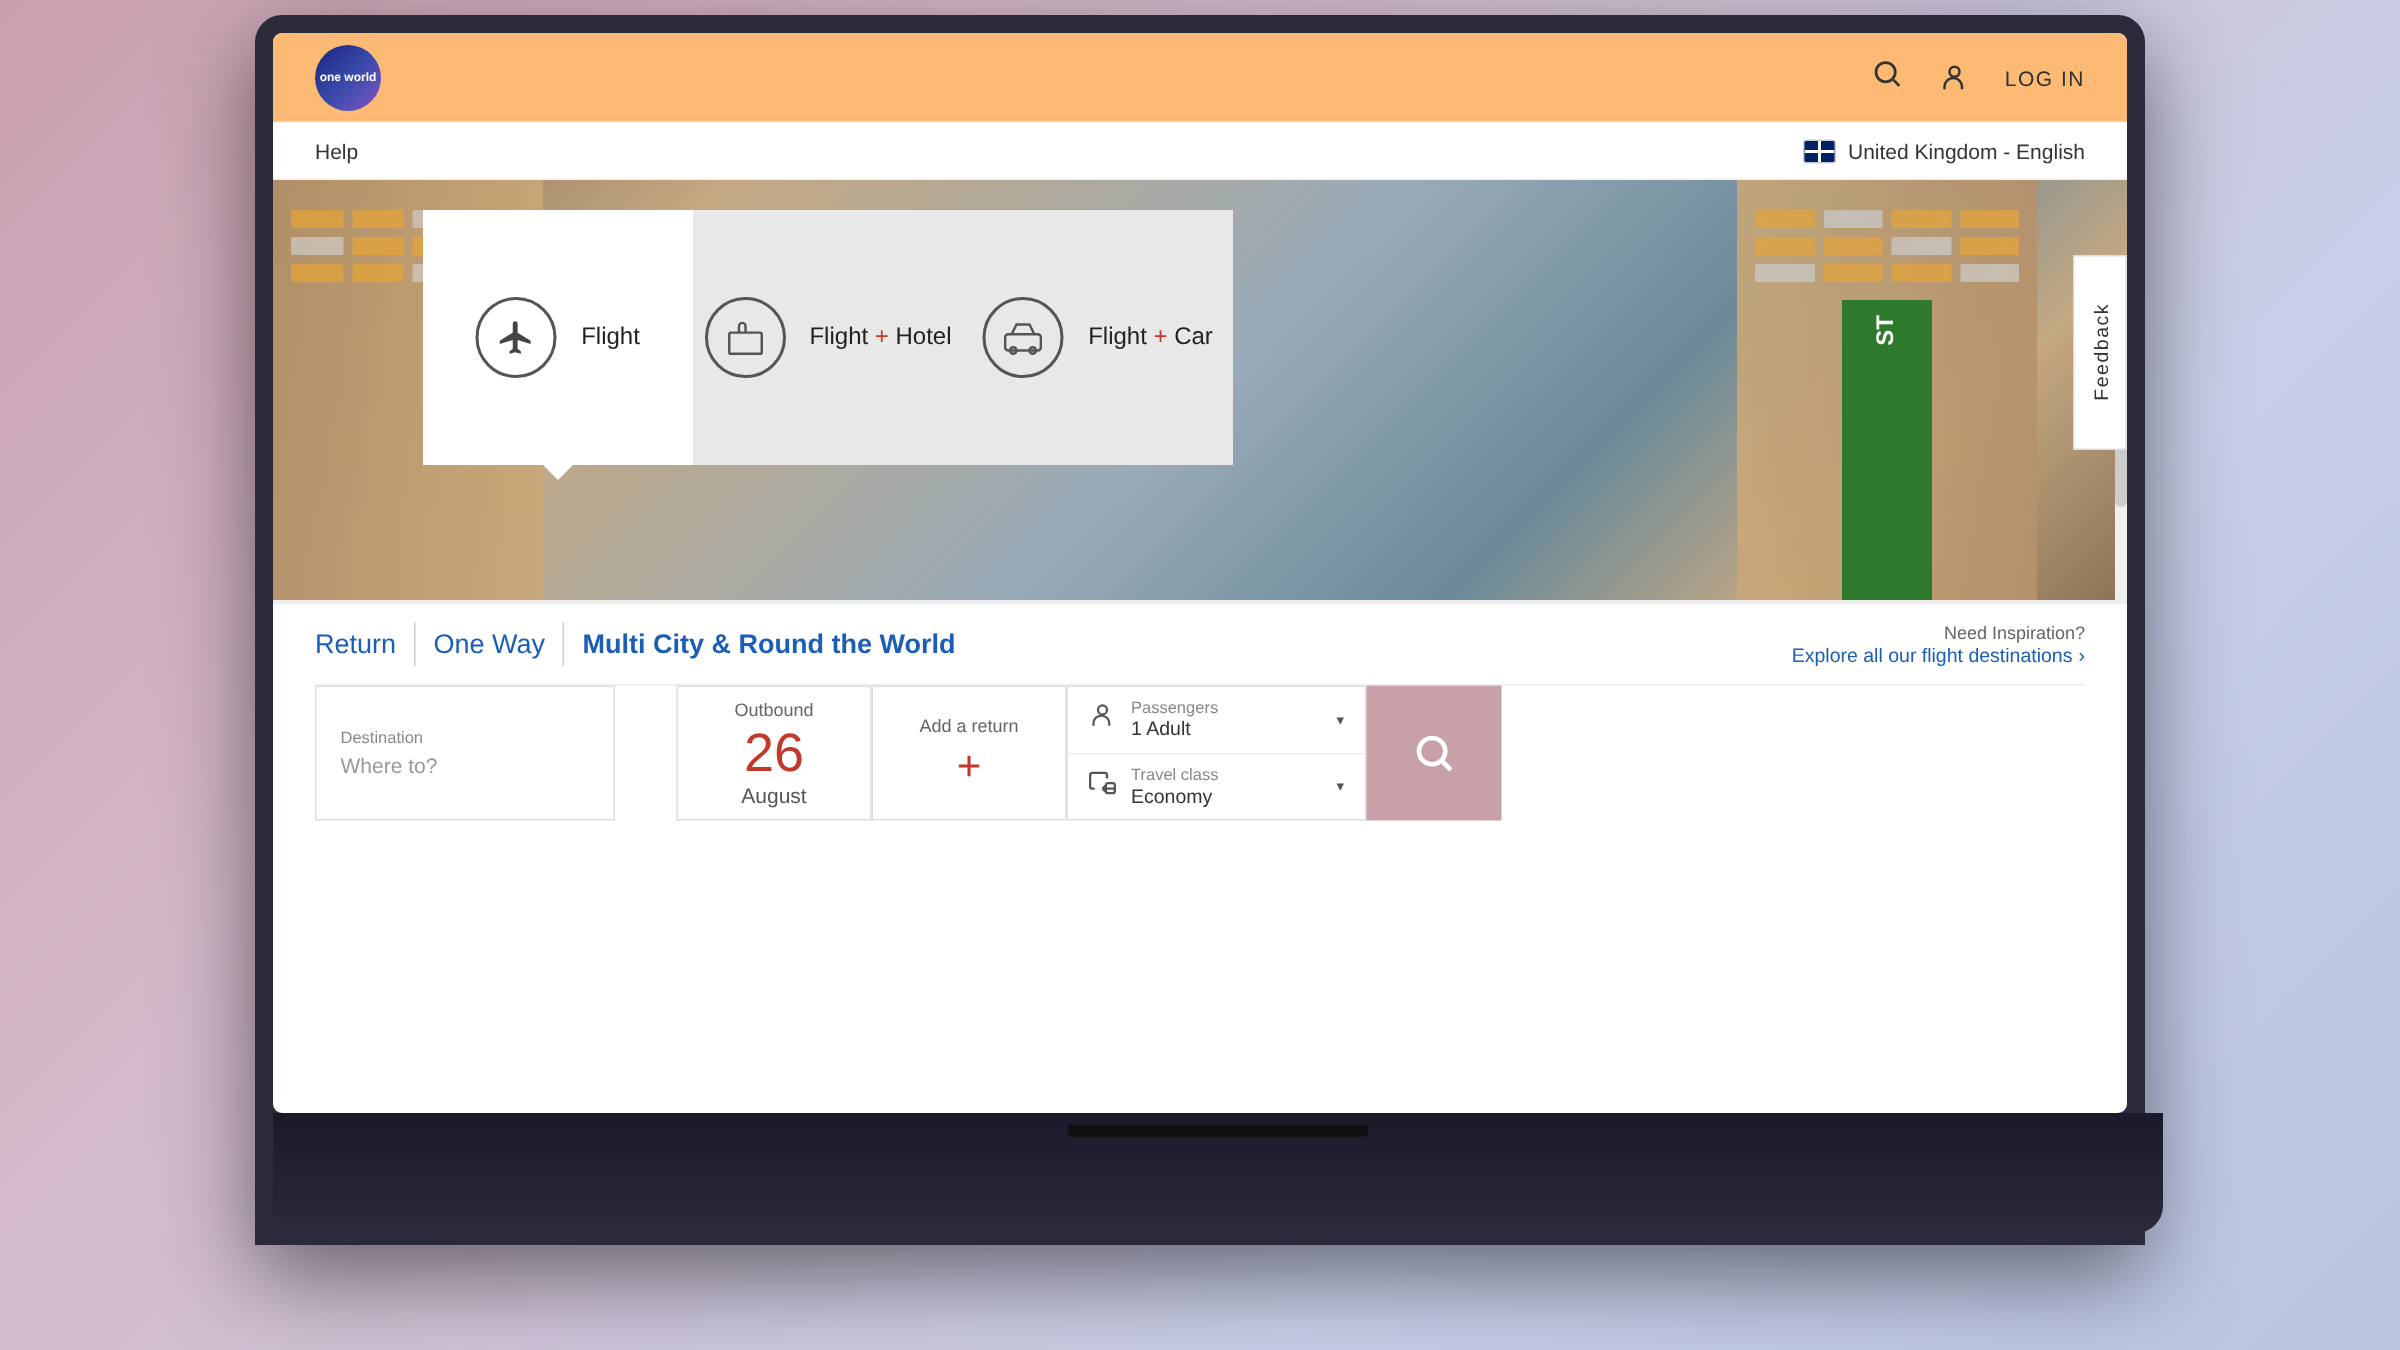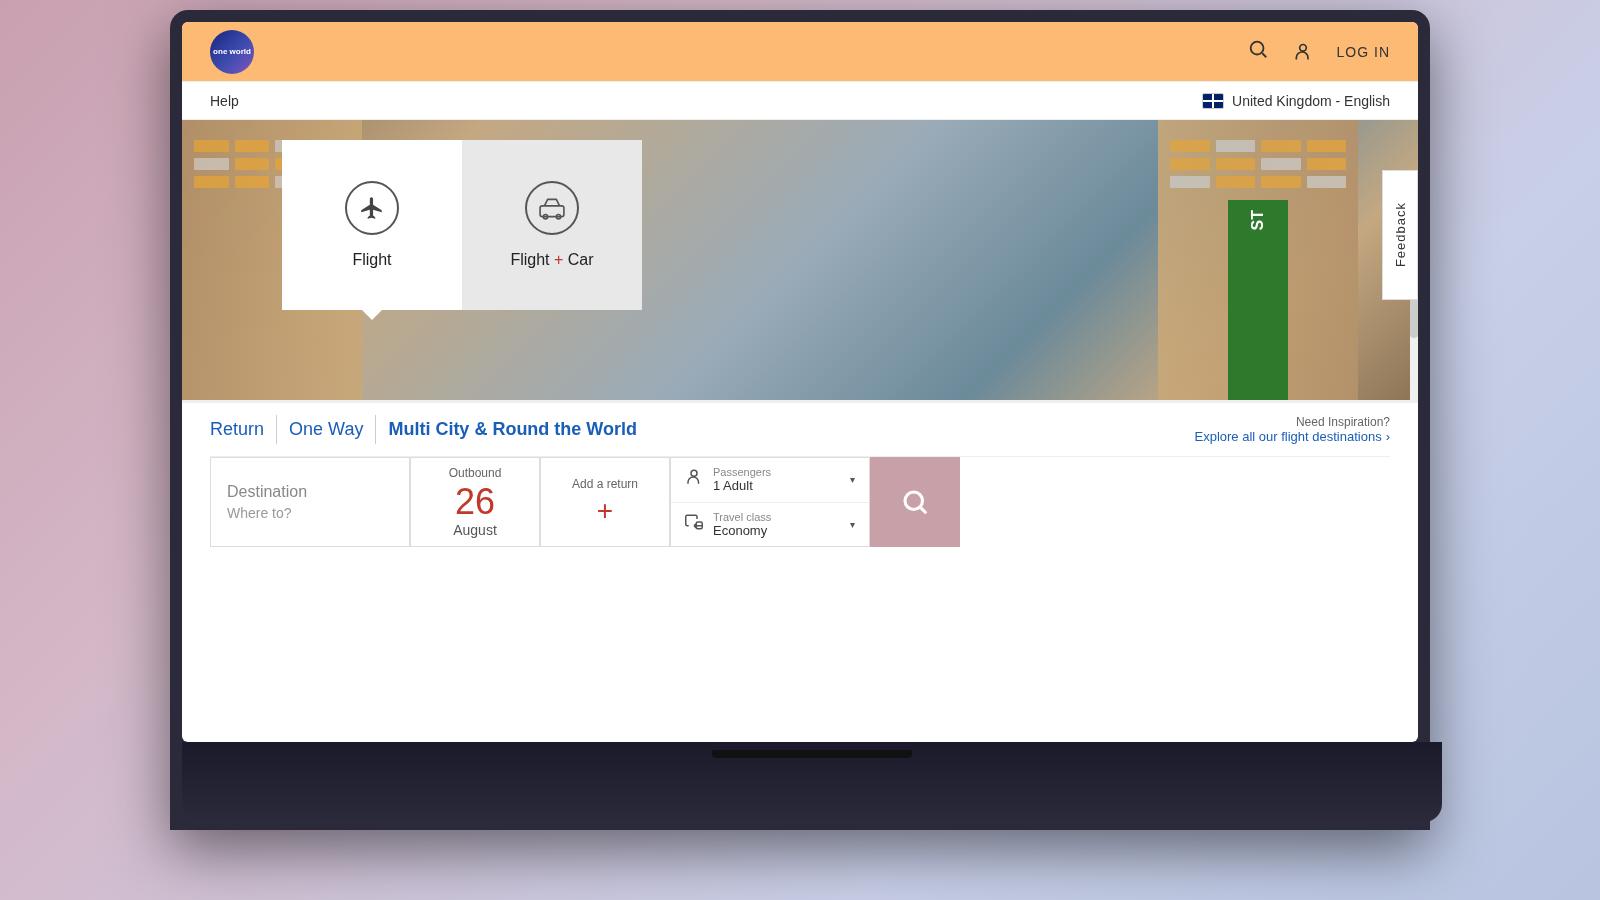--- a/index.html
+++ b/index.html
@@ -191,21 +191,21 @@
     .search-tabs {
       position: absolute;
       top: 20px;
       left: 100px;
       display: flex;
       z-index: 10;
     }
 
     .search-tab {
       display: flex;
-      flex-direction: column;
+      flex-direction: row;
       align-items: center;
       justify-content: center;
       width: 180px;
       height: 170px;
       background: white;
       cursor: pointer;
       border: none;
       gap: 16px;
     }
 
@@ -379,40 +379,41 @@
       padding: 10px 16px;
       cursor: pointer;
       flex: 1;
     }
 
     .field-box:first-child {
       border-right: none;
     }
 
     .field-label {
-      font-size: 16px;
+      font-size: 11px;
       color: #888;
       margin-bottom: 4px;
     }
 
     .field-value {
       font-size: 14px;
       color: #333;
     }
 
     
     .date-box {
       border: 1px solid #ddd;
       display: flex;
       flex-direction: column;
       align-items: center;
       justify-content: center;
       padding: 10px 20px;
       cursor: pointer;
       min-width: 130px;
+      margin-left: 41px;
     }
 
     .date-label {
       font-size: 12px;
       color: #666;
       margin-bottom: 4px;
     }
 
     .date-number {
       font-size: 36px;
@@ -635,20 +636,29 @@
 
           <div class="search-tab active">
             <div class="tab-icon-circle">
               <svg width="26" height="26" viewBox="0 0 24 24" fill="none" stroke="#444" stroke-width="1.5">
                 <path d="M21 16v-2l-8-5V3.5a1.5 1.5 0 0 0-3 0V9l-8 5v2l8-2.5V19l-2 1.5V22l3.5-1 3.5 1v-1.5L13 19v-5.5l8 2.5z" fill="#444" stroke="none"></path>
               </svg>
             </div>
             <span class="tab-label">Flight</span>
           </div>
 
+          <div class="search-tab inactive">
+            <div class="tab-icon-circle">
+              <svg width="26" height="26" viewBox="0 0 24 24" fill="none" stroke="#555" stroke-width="1.5">
+                <rect x="2" y="9" width="20" height="13" rx="1"></rect>
+                <path d="M8 9V5a2 2 0 0 1 4 0v4"></path>
+              </svg>
+            </div>
+            <span class="tab-label">Flight <span class="plus">+</span> Hotel</span>
+          </div>
 
           <div class="search-tab inactive">
             <div class="tab-icon-circle">
               <svg width="26" height="26" viewBox="0 0 24 24" fill="none" stroke="#555" stroke-width="1.5">
                 <rect x="1" y="10" width="22" height="10" rx="2"></rect>
                 <path d="M5 10l3-6h8l3 6"></path>
                 <circle cx="6" cy="20" r="2"></circle>
                 <circle cx="18" cy="20" r="2"></circle>
               </svg>
             </div>

